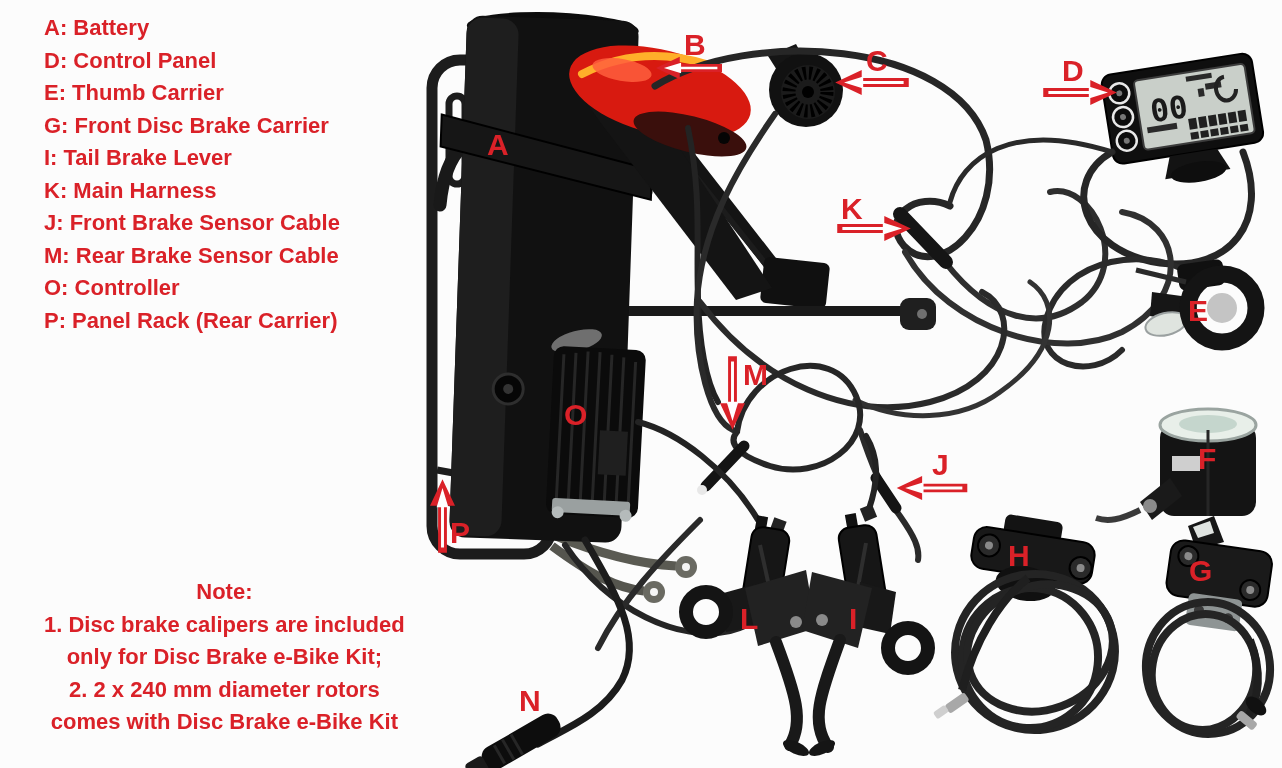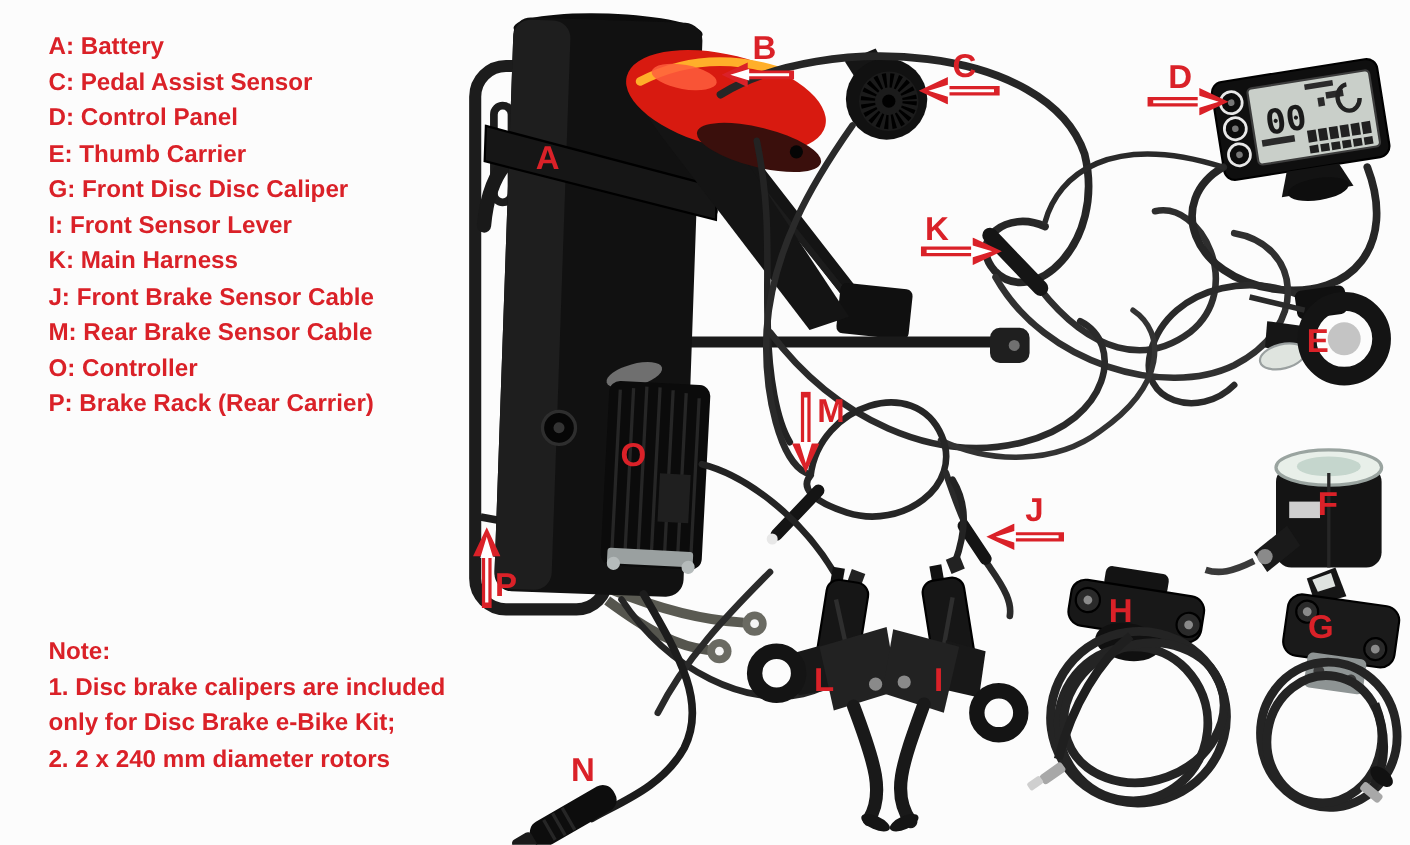--- a/index.html
+++ b/index.html
@@ -1,23 +1,23 @@
 <!DOCTYPE html>
 <html><head>
 <meta charset="utf-8">
 <style>
   html,body{margin:0;padding:0;}
   body{width:1282px;height:768px;position:relative;overflow:hidden;
        background:#fcfcfc;font-family:"Liberation Sans",sans-serif;}
   .stage{position:absolute;inset:0;width:1282px;height:768px;}
   
-  .legend{position:absolute;left:44px;top:26px;color:#da2128;font-weight:bold;
+  .legend{position:absolute;left:44px;top:12px;color:#da2128;font-weight:bold;
           font-size:22px;line-height:32.5px;white-space:nowrap;}
   .note{position:absolute;left:44px;top:576px;color:#da2128;font-weight:bold;
-        font-size:22px;line-height:32.5px;white-space:nowrap;}
+        font-size:22px;line-height:32.5px;white-space:nowrap;text-align:center;}
   
   .mk{position:absolute;color:#da2128;font-weight:bold;font-size:30px;
       line-height:1;z-index:6;}
   .arrow{position:absolute;z-index:6;}
   .arrow svg{display:block;width:100%;height:100%;}
   svg text{font-family:"DejaVu Sans Mono",monospace;}
 </style>
 </head>
 <body>
 
@@ -237,37 +237,37 @@
       <ellipse cx="1204" cy="672" rx="52" ry="58" transform="rotate(10 1204 672)"></ellipse>
     </g>
     <path d="M 1250 640 C 1262 670 1260 700 1246 718" fill="none" stroke="#1f1f1f" stroke-width="8"></path>
     <rect x="1236" y="716" width="22" height="9" rx="3" fill="#a8a8a8" transform="rotate(40 1247 720)"></rect>
     <ellipse cx="1256" cy="706" rx="12" ry="7" fill="#111" transform="rotate(40 1256 706)"></ellipse>
   </g>
 </svg>
 
 <div class="legend">
   <div>A: Battery</div>
-  <div>C: Pedal Assist Sensor</div>
   <div>D: Control Panel</div>
   <div>E: Thumb Carrier</div>
-  <div>G: Front Disc Disc Caliper</div>
-  <div>I: Front Sensor Lever</div>
+  <div>G: Front Disc Brake Carrier</div>
+  <div>I: Tail Brake Lever</div>
   <div>K: Main Harness</div>
   <div>J: Front Brake Sensor Cable</div>
   <div>M: Rear Brake Sensor Cable</div>
   <div>O: Controller</div>
-  <div>P: Brake Rack (Rear Carrier)</div>
+  <div>P: Panel Rack (Rear Carrier)</div>
 </div>
 
 <div class="note">
   <div>Note:</div>
   <div>1. Disc brake calipers are included</div>
   <div>only for Disc Brake e-Bike Kit;</div>
   <div>2. 2 x 240 mm diameter rotors</div>
+  <div>comes with Disc Brake e-Bike Kit</div>
 </div>
 
 <div class="mk" style="left:487px;top:130px">A</div>
 <div class="mk" style="left:684px;top:30px">B</div>
 <div class="mk" style="left:866px;top:46px">C</div>
 <div class="mk" style="left:1062px;top:56px">D</div>
 <div class="mk" style="left:1188px;top:296px">E</div>
 <div class="mk" style="left:1198px;top:444px">F</div>
 <div class="mk" style="left:1189px;top:556px">G</div>
 <div class="mk" style="left:1008px;top:541px">H</div>

